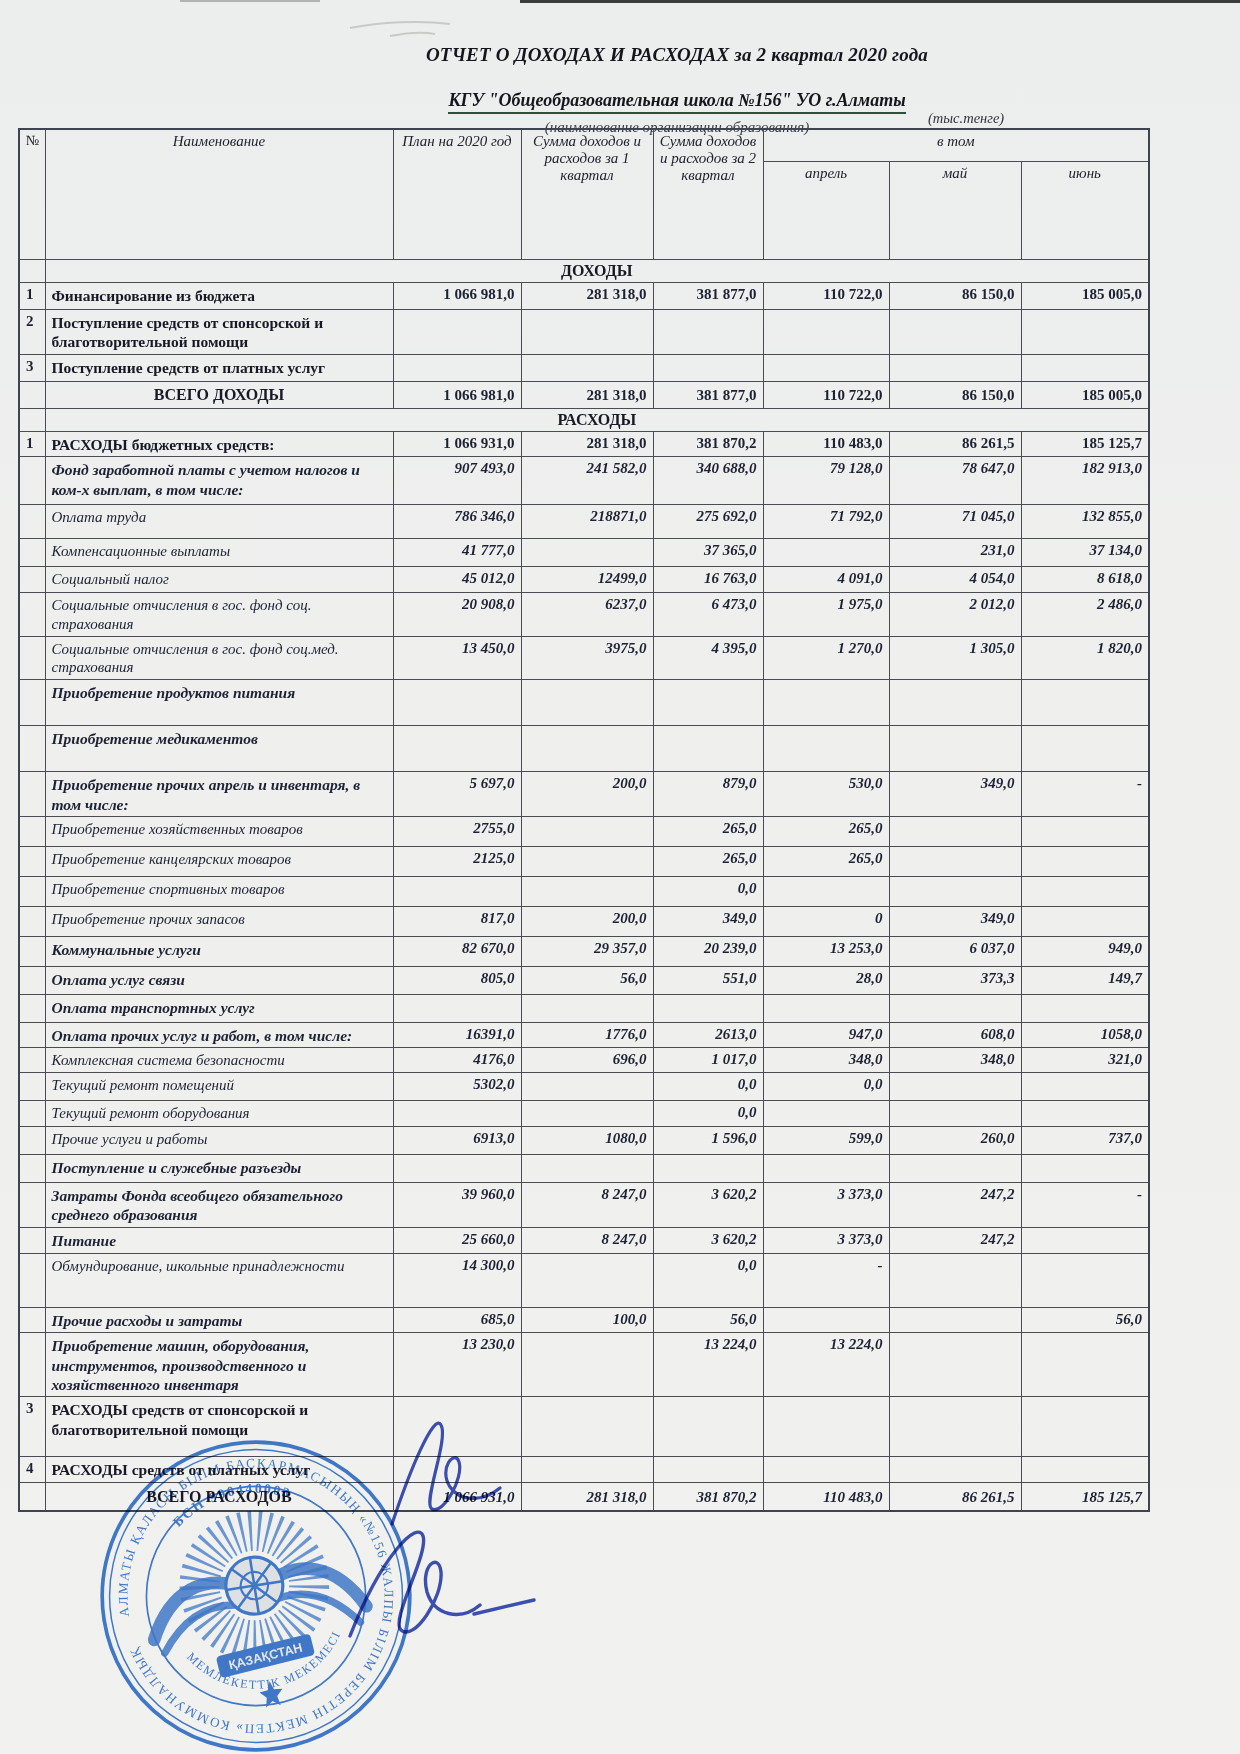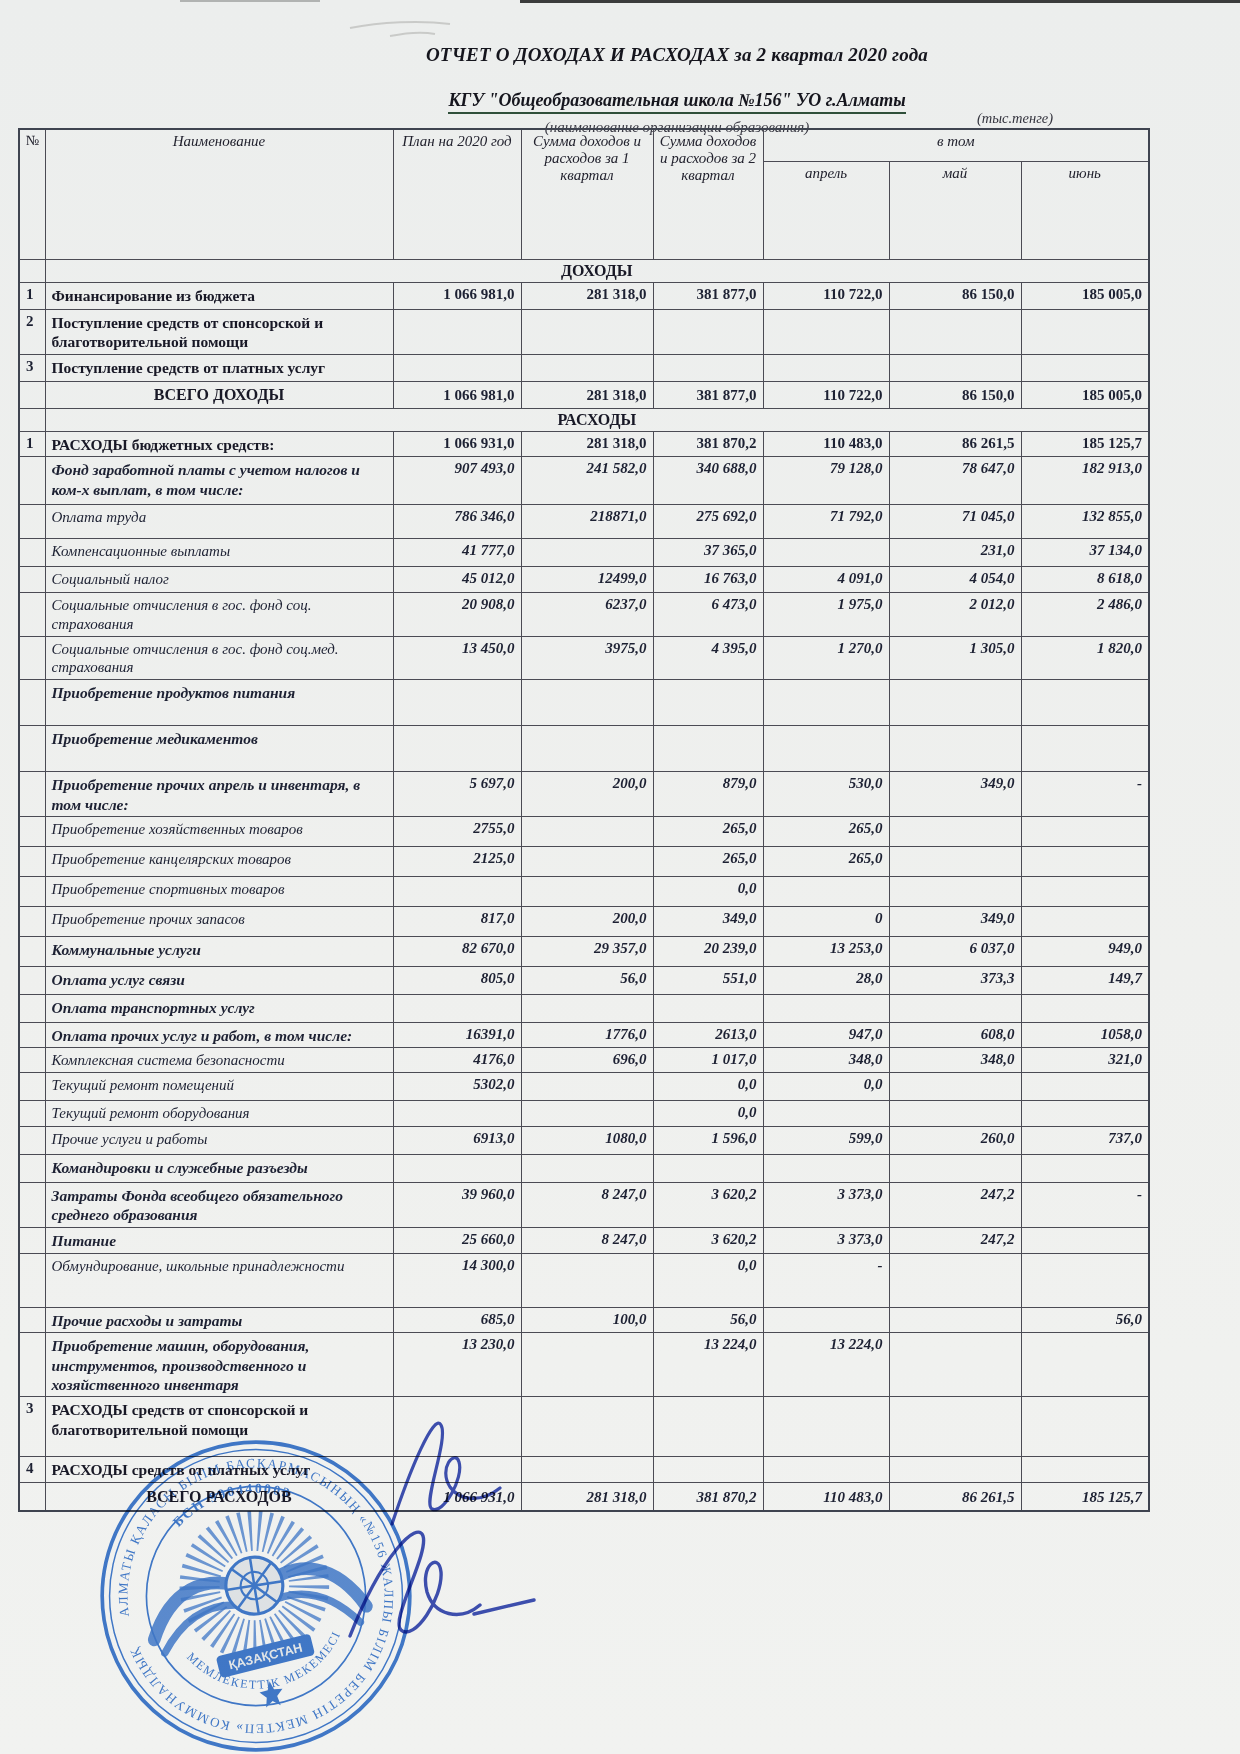--- a/index.html
+++ b/index.html
@@ -14,21 +14,21 @@
   .scan-edge-top{position:absolute;top:0;left:520px;right:0;height:3px;background:#1c1c1c;opacity:.85;}
   .scan-edge-top2{position:absolute;top:0;left:180px;width:140px;height:2px;background:#444;opacity:.35;}
   .smudge{position:absolute;top:14px;left:330px;width:200px;height:30px;opacity:.35;}
 
   
   .doc-head{position:absolute;top:44px;left:12px;width:100%;text-align:center;padding-left:90px;box-sizing:border-box;}
   .doc-title{font-size:19px;font-weight:bold;font-style:italic;letter-spacing:.2px;color:#15151d;}
   .doc-subtitle{margin-top:6px;font-size:18px;font-weight:bold;font-style:italic;color:#15151d;
     display:inline-block;border-bottom:2px solid #2f4f3a;padding-bottom:1px;}
   .doc-note{margin-top:5px;font-size:15px;font-style:italic;color:#3a3a44;}
-  .units-note{position:absolute;top:110px;left:906px;width:218px;text-align:center;
+  .units-note{position:absolute;top:110px;left:928px;width:218px;text-align:left;
     font-size:14.5px;font-style:italic;color:#33333d;}
 
   
   table.report{
     position:absolute;top:128px;left:18px;width:1130px;
     border-collapse:collapse;table-layout:fixed;
     font-size:15px;
   }
   table.report th, table.report td{
     border:1px solid #4b4b54;
@@ -377,21 +377,21 @@
           <td class="c-name">Прочие услуги и работы</td>
           <td class="c-val">6913,0</td>
           <td class="c-val">1080,0</td>
           <td class="c-val">1 596,0</td>
           <td class="c-val">599,0</td>
           <td class="c-val">260,0</td>
           <td class="c-val">737,0</td>
         </tr>
         <tr class="r-bolditalic" style="height: 28px;">
           <td class="c-num"></td>
-          <td class="c-name">Командировки и служебные разъезды</td>
+          <td class="c-name">Поступление и служебные разъезды</td>
           <td class="c-val"></td>
           <td class="c-val"></td>
           <td class="c-val"></td>
           <td class="c-val"></td>
           <td class="c-val"></td>
           <td class="c-val"></td>
         </tr>
         <tr class="r-bolditalic" style="height: 42px;">
           <td class="c-num"></td>
           <td class="c-name">Затраты Фонда всеобщего обязательного среднего образования</td>

